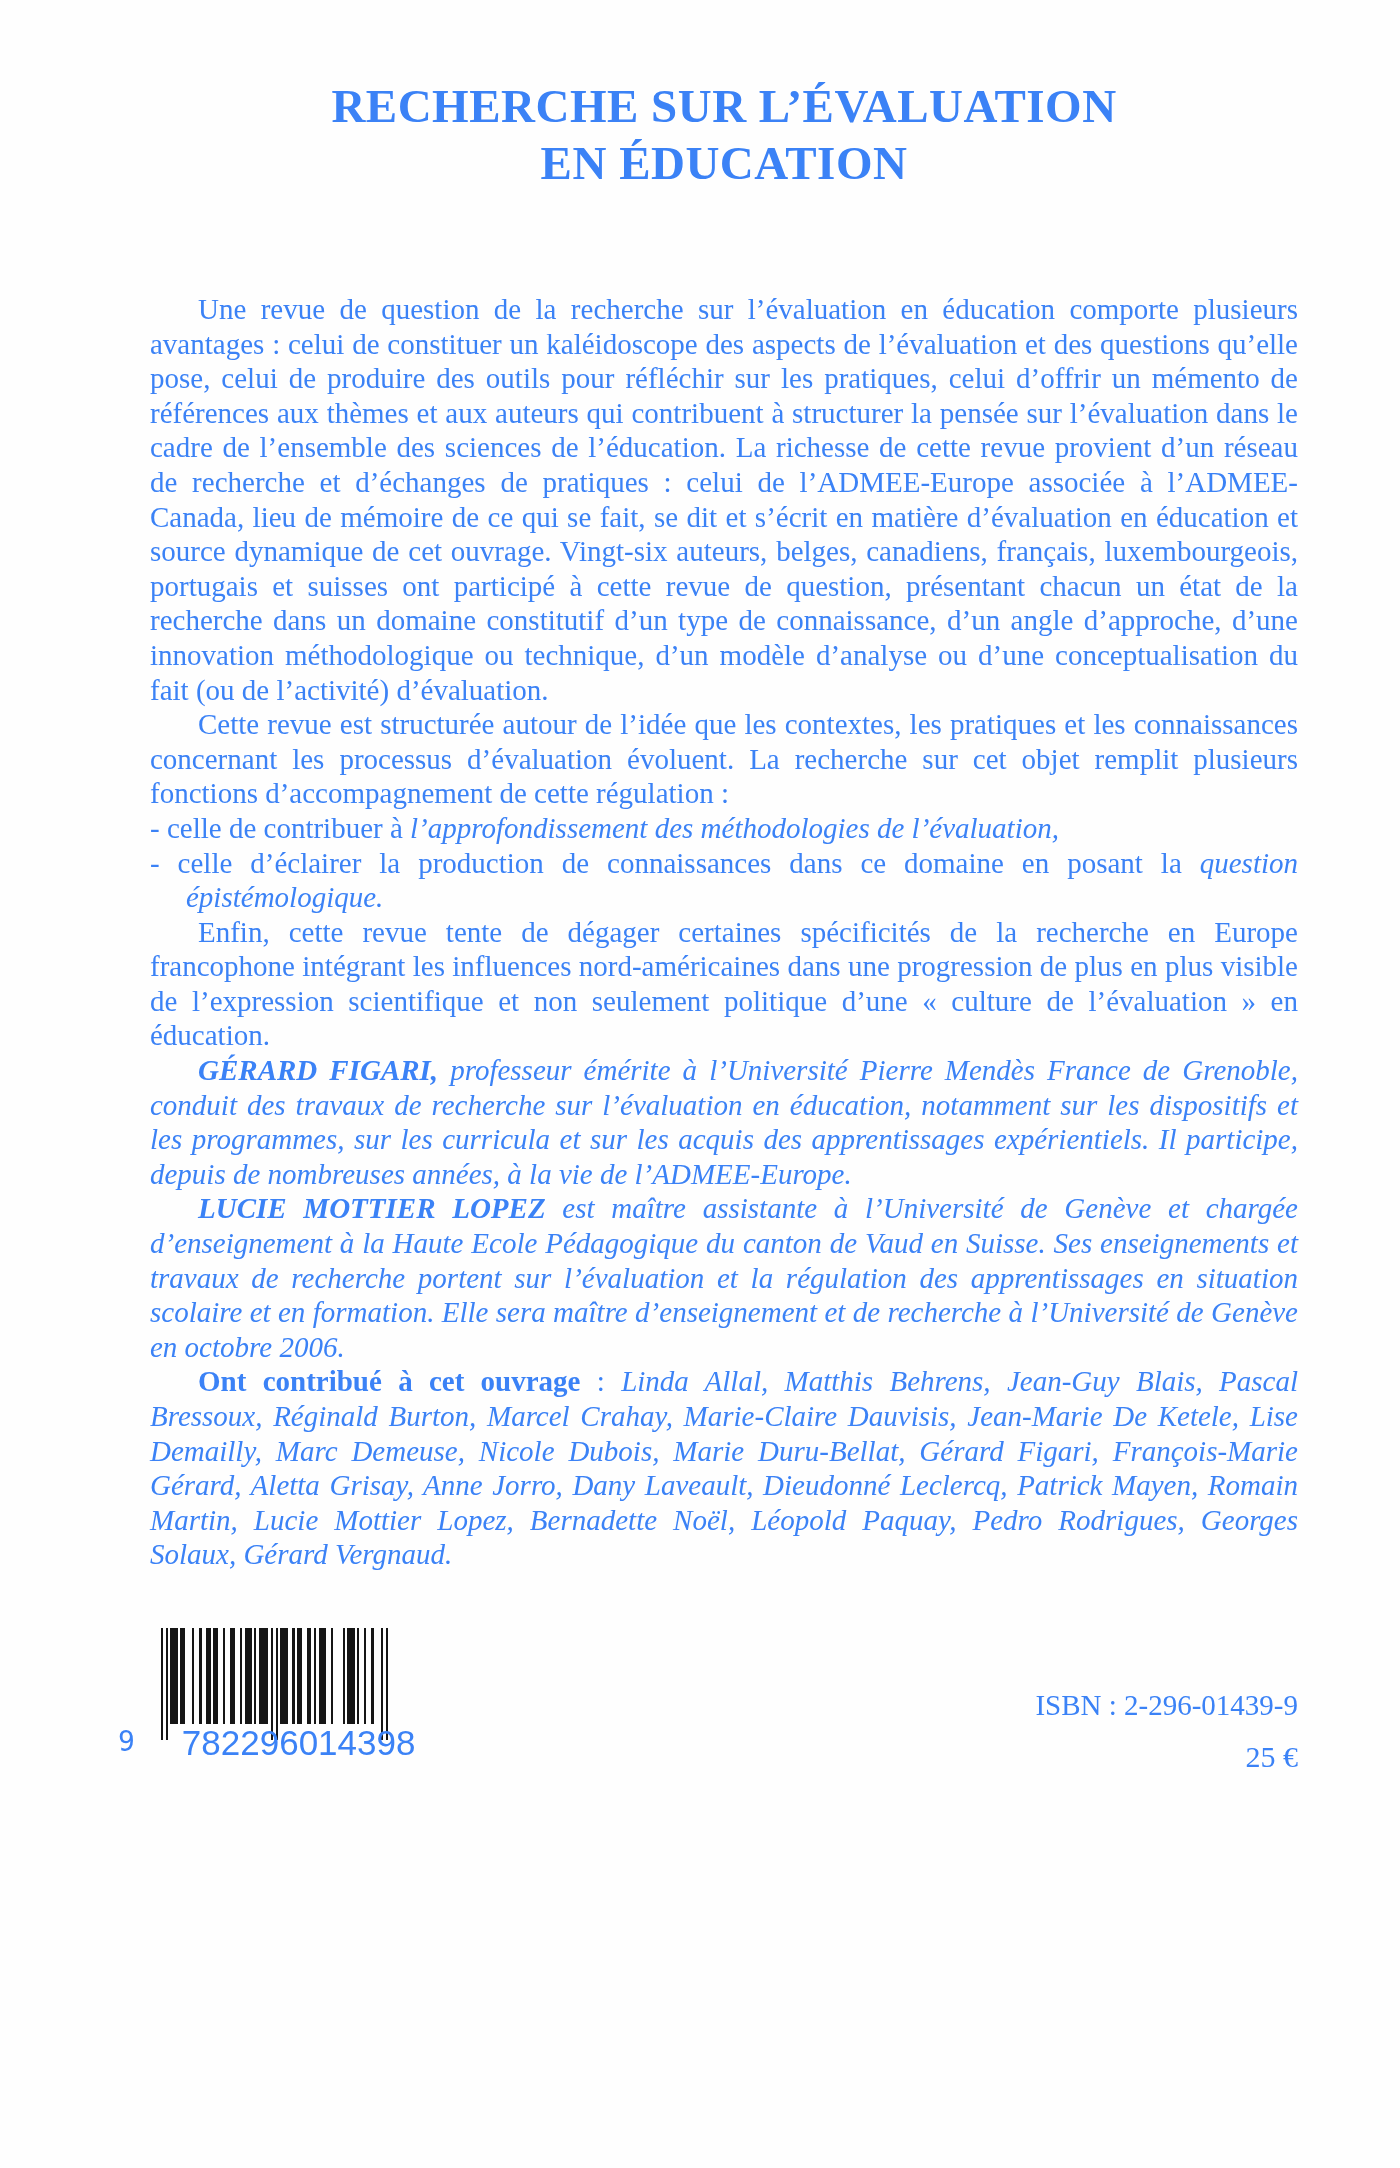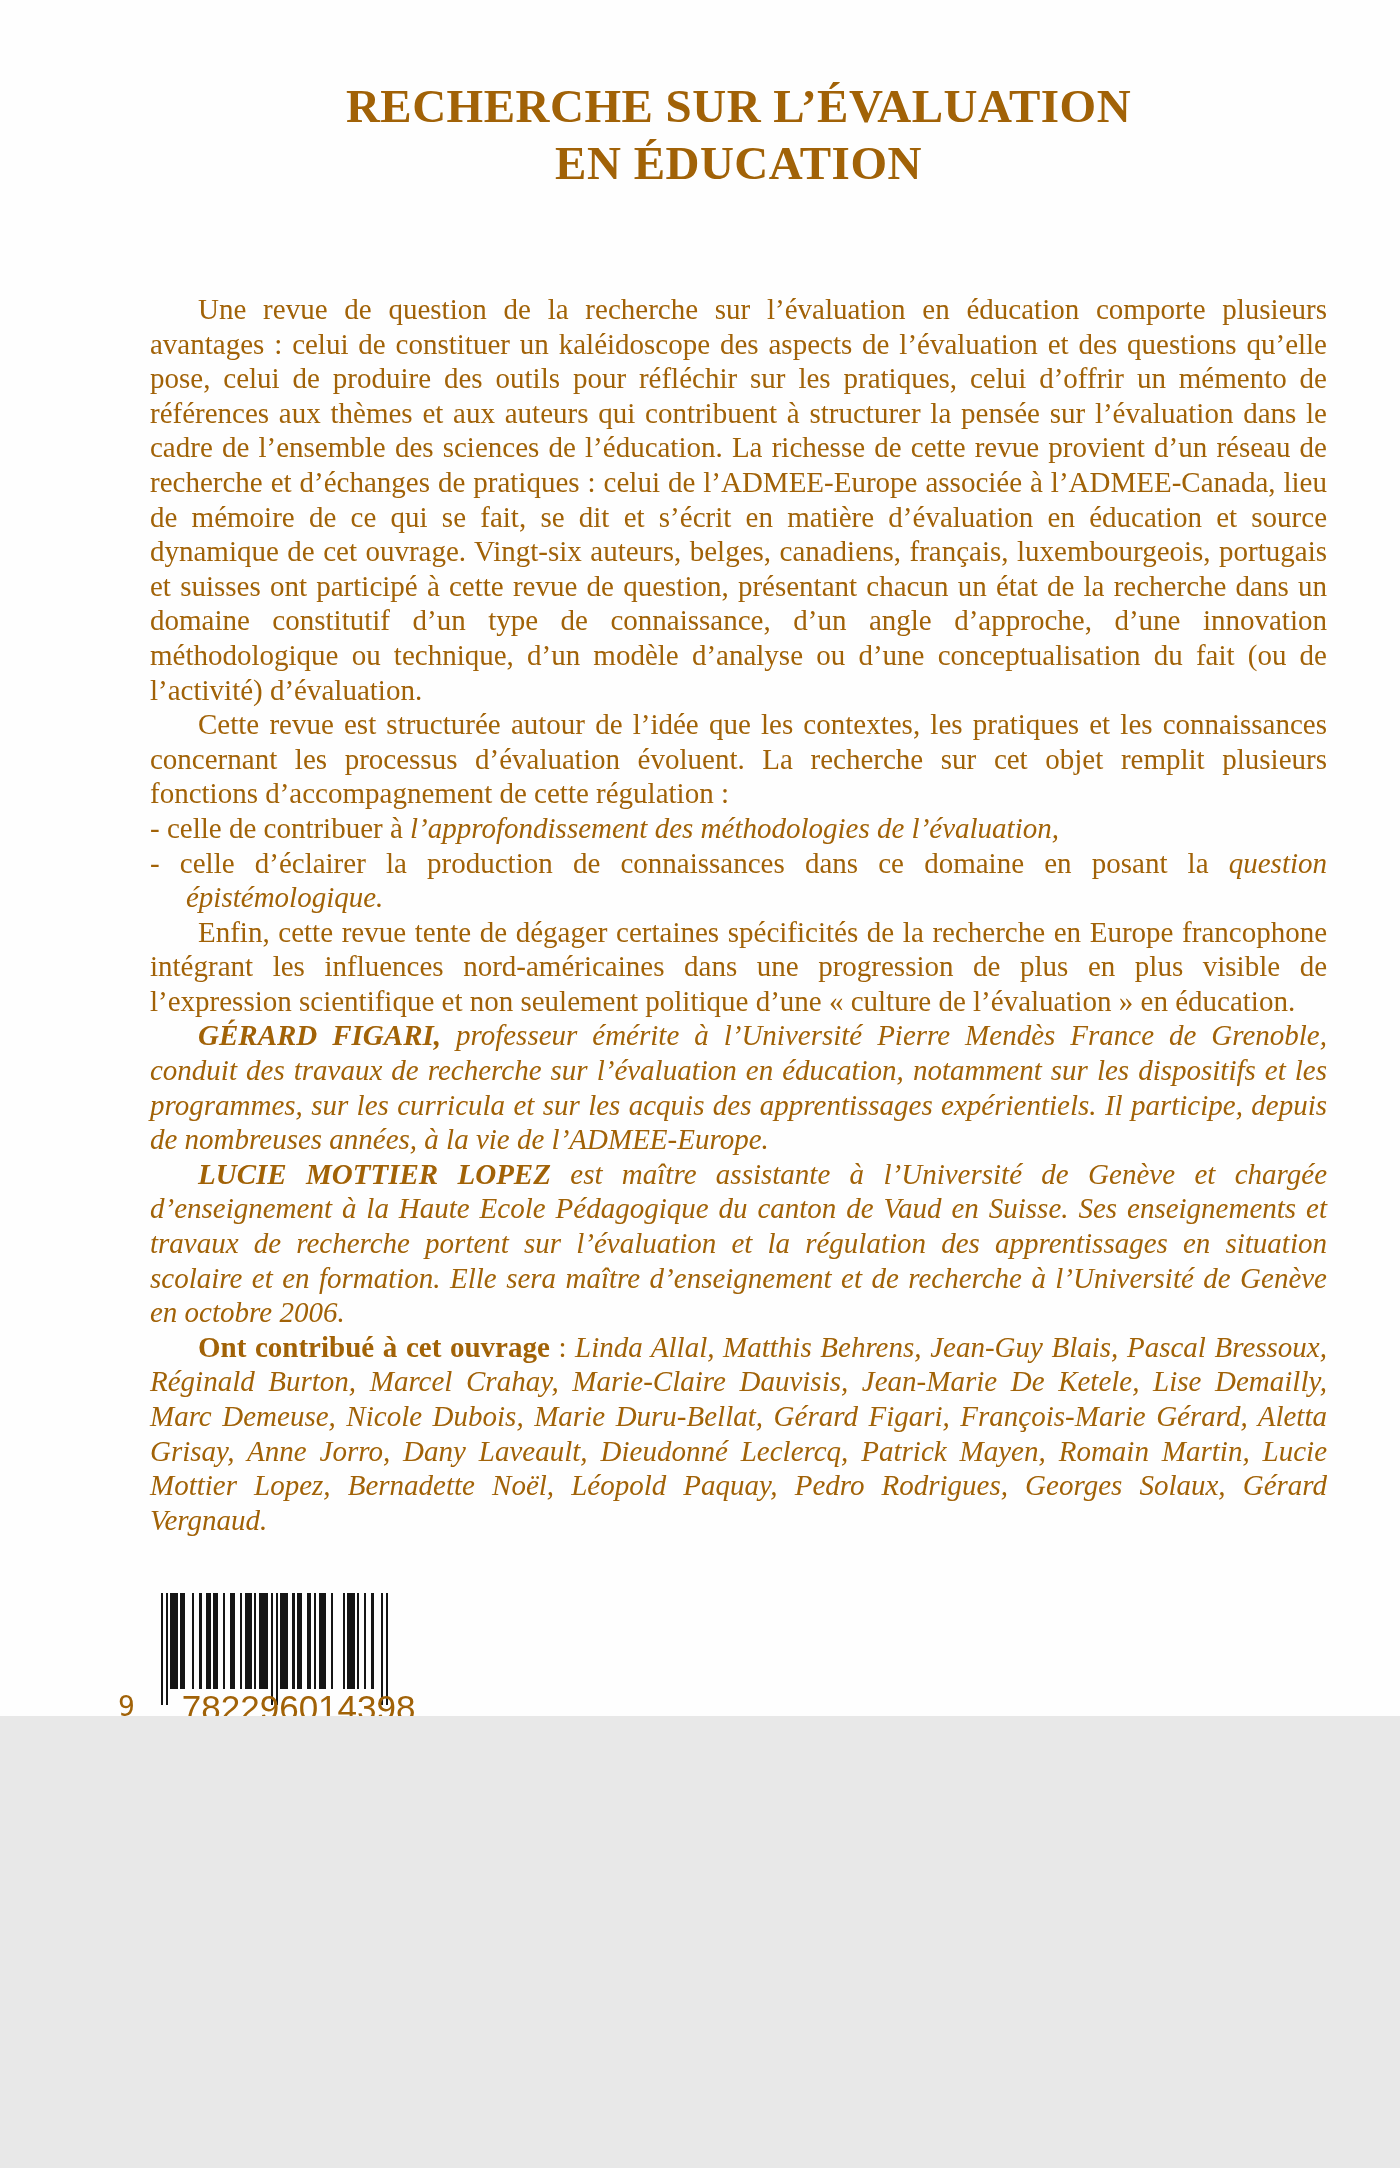--- a/index.html
+++ b/index.html
@@ -1,23 +1,23 @@
 <!DOCTYPE html>
 <html><head>
 <meta charset="utf-8">
 <style>
   html, body { margin:0; padding:0; background:#e8e8e8; }
   .page {
     position:relative;
-    width:1400px; height:1716px;
+    width:1400px; height:2168px;
     margin:0 auto;
     background:#fefefe;
     box-sizing:border-box;
-    padding:70px 73px 0 150px;
-    color:#a16207;
+    padding:70px 102px 0 150px;
+    color:#3b82f6;
     font-family:"Liberation Serif","DejaVu Serif",serif;
     overflow:hidden;
   }
   .title {
     text-align:center;
     font-weight:bold;
     font-size:47px;
     line-height:57px;
     letter-spacing:0.5px;
     margin:8px 0 0 0;
@@ -209,15 +209,19 @@
             <span class="module black guard"></span>
             <span class="module guard"></span>
             <span class="module black guard"></span>
           </div>
         <div class="bc-digits">
           <span>782296</span>
           <span>014398</span>
         </div>
       </div>
     </div>
+    <div class="isbn-block">
+      <div>ISBN : 2-296-01439-9</div>
+      <div class="price">25 €</div>
+    </div>
   </div>
 
 </div>
 
 </body></html>

